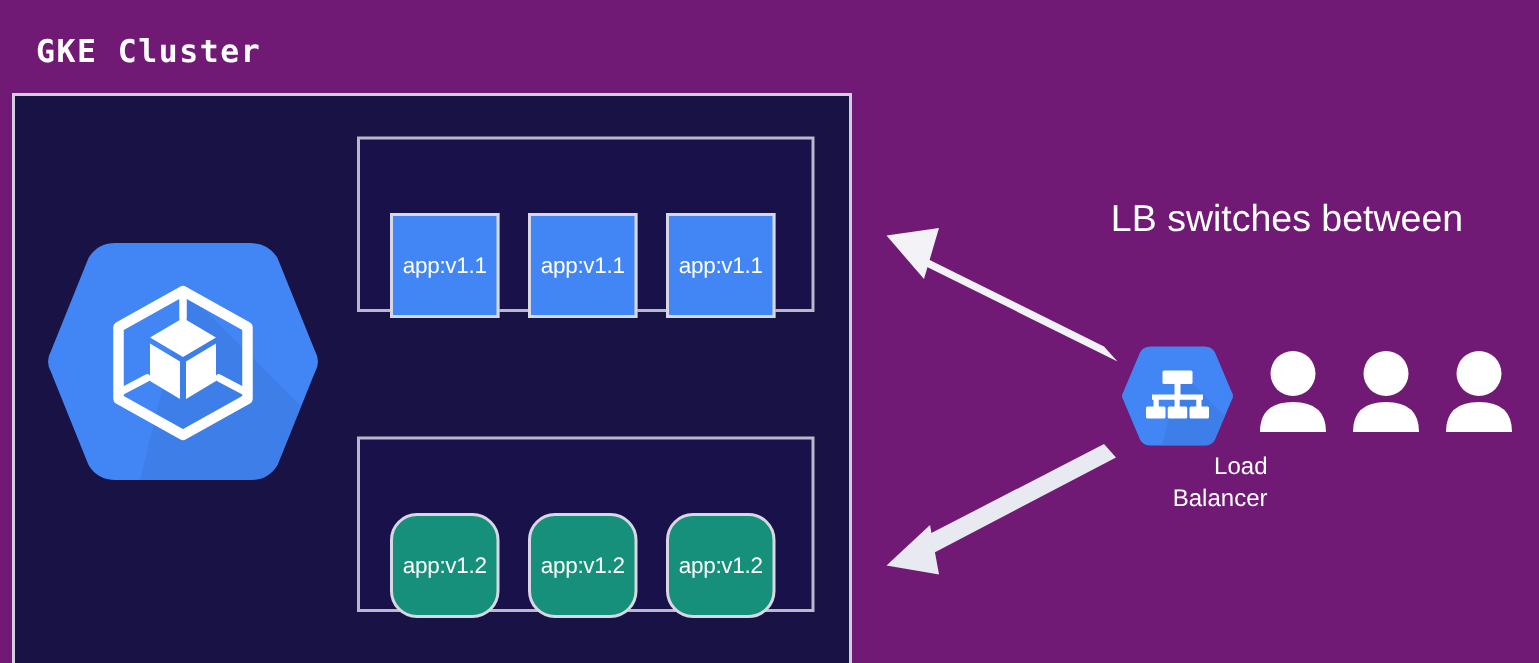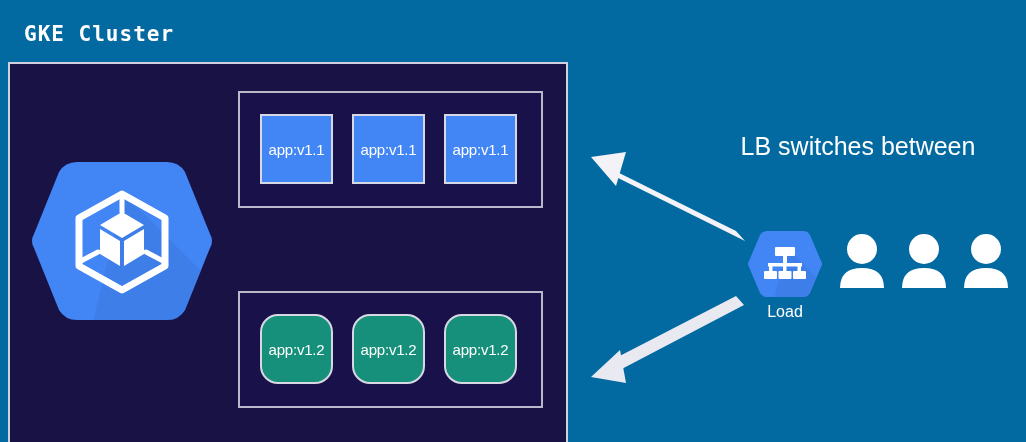--- a/index.html
+++ b/index.html
@@ -4,21 +4,21 @@
 <style>
   html, body {
     margin: 0;
     padding: 0;
     background: #15103c;
   }
   #canvas {
     position: relative;
     width: 1026px;
     height: 442px;
-    background: #0369a1;
+    background: #701a75;
     overflow: hidden;
     font-family: "Liberation Sans", sans-serif;
   }
 
   
   #cluster-title {
     position: absolute;
     left: 24px;
     top: 22px;
     font-family: "DejaVu Sans Mono", monospace;
@@ -57,20 +57,21 @@
     height: 70px;
     border: 2px solid #d8d8e4;
     box-sizing: border-box;
     display: flex;
     align-items: center;
     justify-content: center;
     color: #ffffff;
     font-size: 15px;
     white-space: nowrap;
     letter-spacing: -0.2px;
+    margin-top: 28px;
   }
   .pod.blue  { background: #4285f4; }
   .pod.green { background: #16907a; border-radius: 18px; }
 
   .pod-row-top { top: 114px; }
   .pod-row-bottom { top: 314px; }
   .pod-col-0 { left: 260px; }
   .pod-col-1 { left: 352px; }
   .pod-col-2 { left: 444px; }
 
@@ -108,21 +109,21 @@
     left: 748px;
     top: 228px;
     width: 74px;
     height: 72px;
   }
   #lb-label {
     position: absolute;
     left: 725px;
     top: 301px;
     width: 120px;
-    text-align: center;
+    text-align: right;
     color: #ffffff;
     font-size: 16px;
     line-height: 21px;
   }
 
   
   #users {
     position: absolute;
     left: 836px;
     top: 232px;
@@ -239,20 +240,21 @@
         <rect x="35" y="38" width="3.5" height="6"></rect>
         <rect x="49.5" y="38" width="3.5" height="6"></rect>
         <rect x="16" y="43" width="13" height="8" rx="1"></rect>
         <rect x="30.5" y="43" width="13" height="8" rx="1"></rect>
         <rect x="45" y="43" width="13" height="8" rx="1"></rect>
       </g>
     </svg>
   </div>
   <div id="lb-label">
     <div>Load</div>
+    <div>Balancer</div>
   </div>
 
   <div id="users">
     <svg width="176" height="56" viewBox="0 0 176 56">
       <g fill="#ffffff">
         <circle cx="26" cy="17" r="15"></circle>
         <path d="M4 56 Q4 36 26 36 Q48 36 48 56 Z"></path>
       </g>
       <g fill="#ffffff">
         <circle cx="88" cy="17" r="15"></circle>

